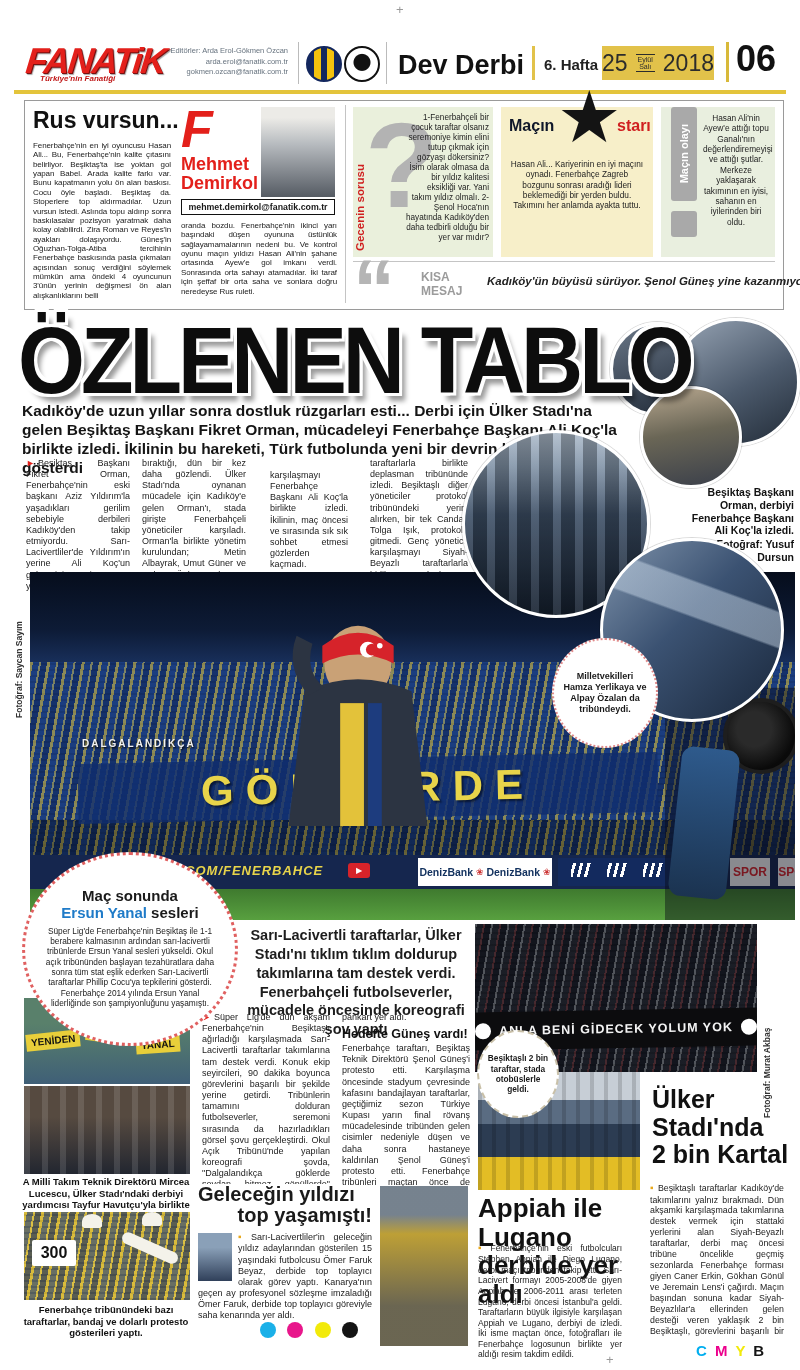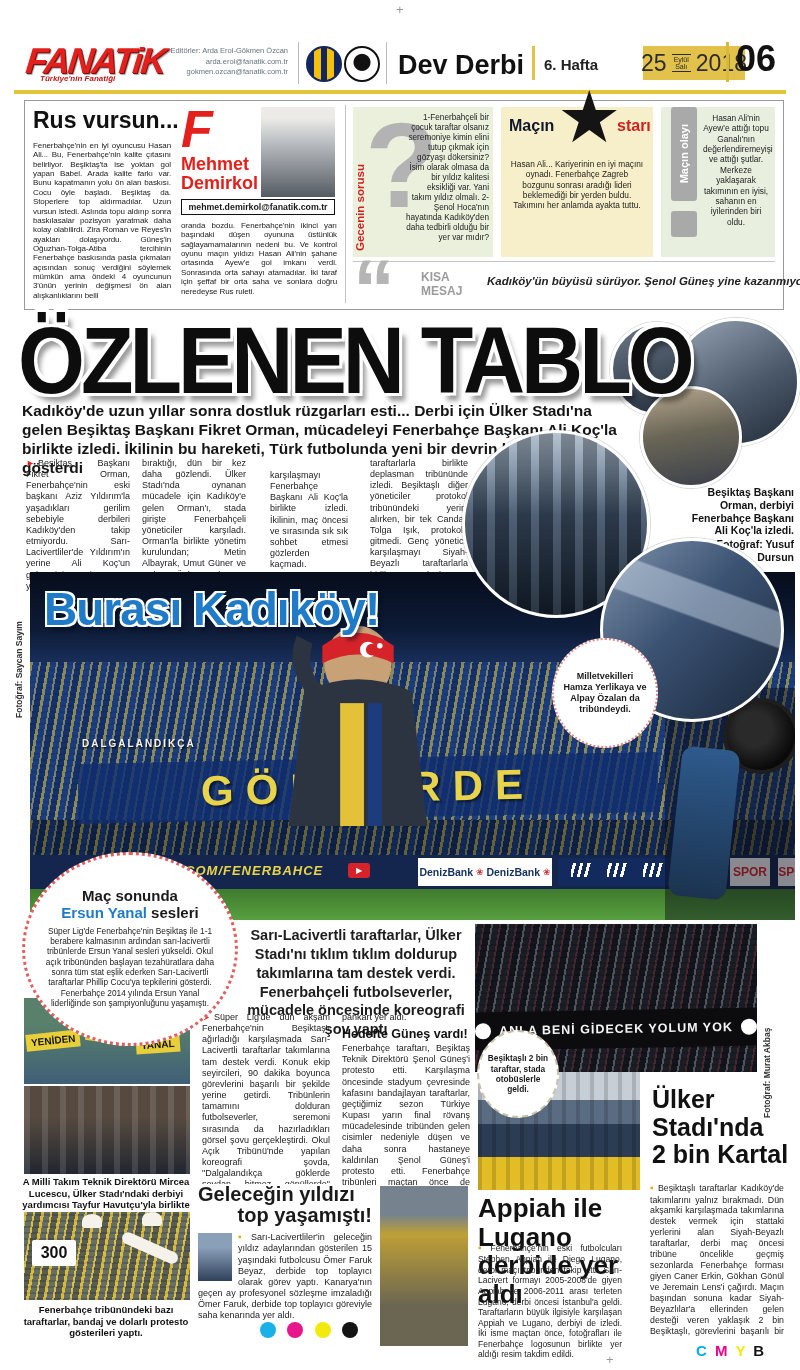--- a/index.html
+++ b/index.html
@@ -51,21 +51,21 @@
       <div>arda.erol@fanatik.com.tr</div>
       <div>gokmen.ozcan@fanatik.com.tr</div>
     </div>
     <div class="abs" style="left:298px;top:42px;width:1px;height:42px;background:#bbb;"></div>
     <div class="abs" style="left:306px;top:46px;width:32px;height:32px;border-radius:50%;border:2px solid #13275e;background:linear-gradient(90deg,#13275e 0 20%,#f4c20d 20% 40%,#13275e 40% 60%,#f4c20d 60% 80%,#13275e 80%);"></div>
     <div class="abs" style="left:344px;top:46px;width:32px;height:32px;border-radius:50%;border:2px solid #111;background:radial-gradient(circle at 50% 45%, #111 0 8px, #fff 9px);"></div>
     <div class="abs" style="left:386px;top:42px;width:1px;height:42px;background:#bbb;"></div>
     <div class="abs" style="left:398px;top:50px;font-size:27px;font-weight:bold;color:#111;">Dev Derbi</div>
     <div class="abs" style="left:532px;top:46px;width:3px;height:34px;background:#e2c24a;"></div>
     <div class="abs" style="left:544px;top:56px;font-size:15px;font-weight:bold;color:#222;">6. Hafta</div>
-    <div class="abs goldbox" style="left:643px;top:46px;width:102px;height:34px;display:flex;align-items:center;justify-content:center;gap:5px;">
+    <div class="abs goldbox" style="left:602px;top:46px;width:112px;height:34px;display:flex;align-items:center;justify-content:space-between;gap:5px;">
       <span style="font-size:23px;color:#2c2c2c;font-weight:500;">25</span>
       <span style="display:flex;flex-direction:column;align-items:center;font-size:7px;color:#2c2c2c;border-top:1px solid #2c2c2c;border-bottom:1px solid #2c2c2c;padding:1px 2px;">
         <span>Eylül</span>
         <span>Salı</span>
       </span>
       <span style="font-size:23px;color:#2c2c2c;font-weight:500;">2018</span>
     </div>
     <div class="abs" style="left:726px;top:42px;width:3px;height:40px;background:#d8b93a;"></div>
     <div class="abs" style="left:736px;top:38px;font-size:36px;font-weight:900;color:#111;">06</div>
     <div class="abs" style="left:14px;top:90px;width:772px;height:4px;background:#e3c43b;"></div>
@@ -177,21 +177,20 @@
       <div class="abs ctr" style="left:700px;top:3px;width:40px;height:28px;background:#f2f2f2;font-size:12px;font-weight:900;color:#d6232a;line-height:28px;">SPOR</div>
       <div class="abs ctr" style="left:748px;top:3px;width:26px;height:28px;background:#f2f2f2;font-size:12px;font-weight:900;color:#d6232a;line-height:28px;">SPO</div>
     </div>
     <div class="abs" style="left:0;top:317px;width:100%;height:31px;background:linear-gradient(180deg,#3f7a2f,#58a03f);"></div>
 
     <div class="abs" style="left:635px;top:116px;width:130px;height:232px;background:rgba(8,12,22,.45);z-index:3;">
       <div class="abs" style="left:58px;top:10px;width:68px;height:68px;border-radius:50%;background:radial-gradient(circle at 40% 40%, #2a2a2a 0 30%, #0a0a0a 70%);border:4px solid #1e1e1e;"></div>
       <div class="abs" style="left:10px;top:60px;width:58px;height:150px;border-radius:12px;background:linear-gradient(180deg,#2e5a8c,#1b3350);transform:rotate(6deg);"></div>
     </div>
 
-    <div class="abs kadikoy" style="left:14px;top:10px;z-index:4;">Burası Kadıköy!</div>
   </section>
 
   <div class="abs circle photo" style="left:600px;top:538px;width:178px;height:178px;z-index:6;background:linear-gradient(135deg,#7f93ab 0%,#3b5272 45%,#19273b 100%);background-image:linear-gradient(20deg, transparent 55%, rgba(210,225,240,.45) 56% 70%, transparent 71%),linear-gradient(135deg,#7f93ab 0%,#3b5272 45%,#19273b 100%);"></div>
   <div class="abs" style="left:552px;top:638px;width:106px;height:110px;background:#fff;border:2px dotted #e08a8a;border-radius:50%;z-index:7;display:flex;align-items:center;justify-content:center;padding:8px;box-sizing:border-box;">
     <span class="ctr" style="font-size:9px;font-weight:700;line-height:1.25;">Milletvekilleri Hamza Yerlikaya ve Alpay Özalan da tribündeydi.</span>
   </div>
 
   <div class="abs" style="left:22px;top:852px;width:216px;height:194px;background:#fff;border:3px dotted #e06060;border-radius:50%;z-index:8;box-sizing:border-box;padding:16px 20px;">
     <div class="ctr" style="font-size:15px;font-weight:800;line-height:1.15;margin-top:16px;">
       <div>Maç sonunda</div>

